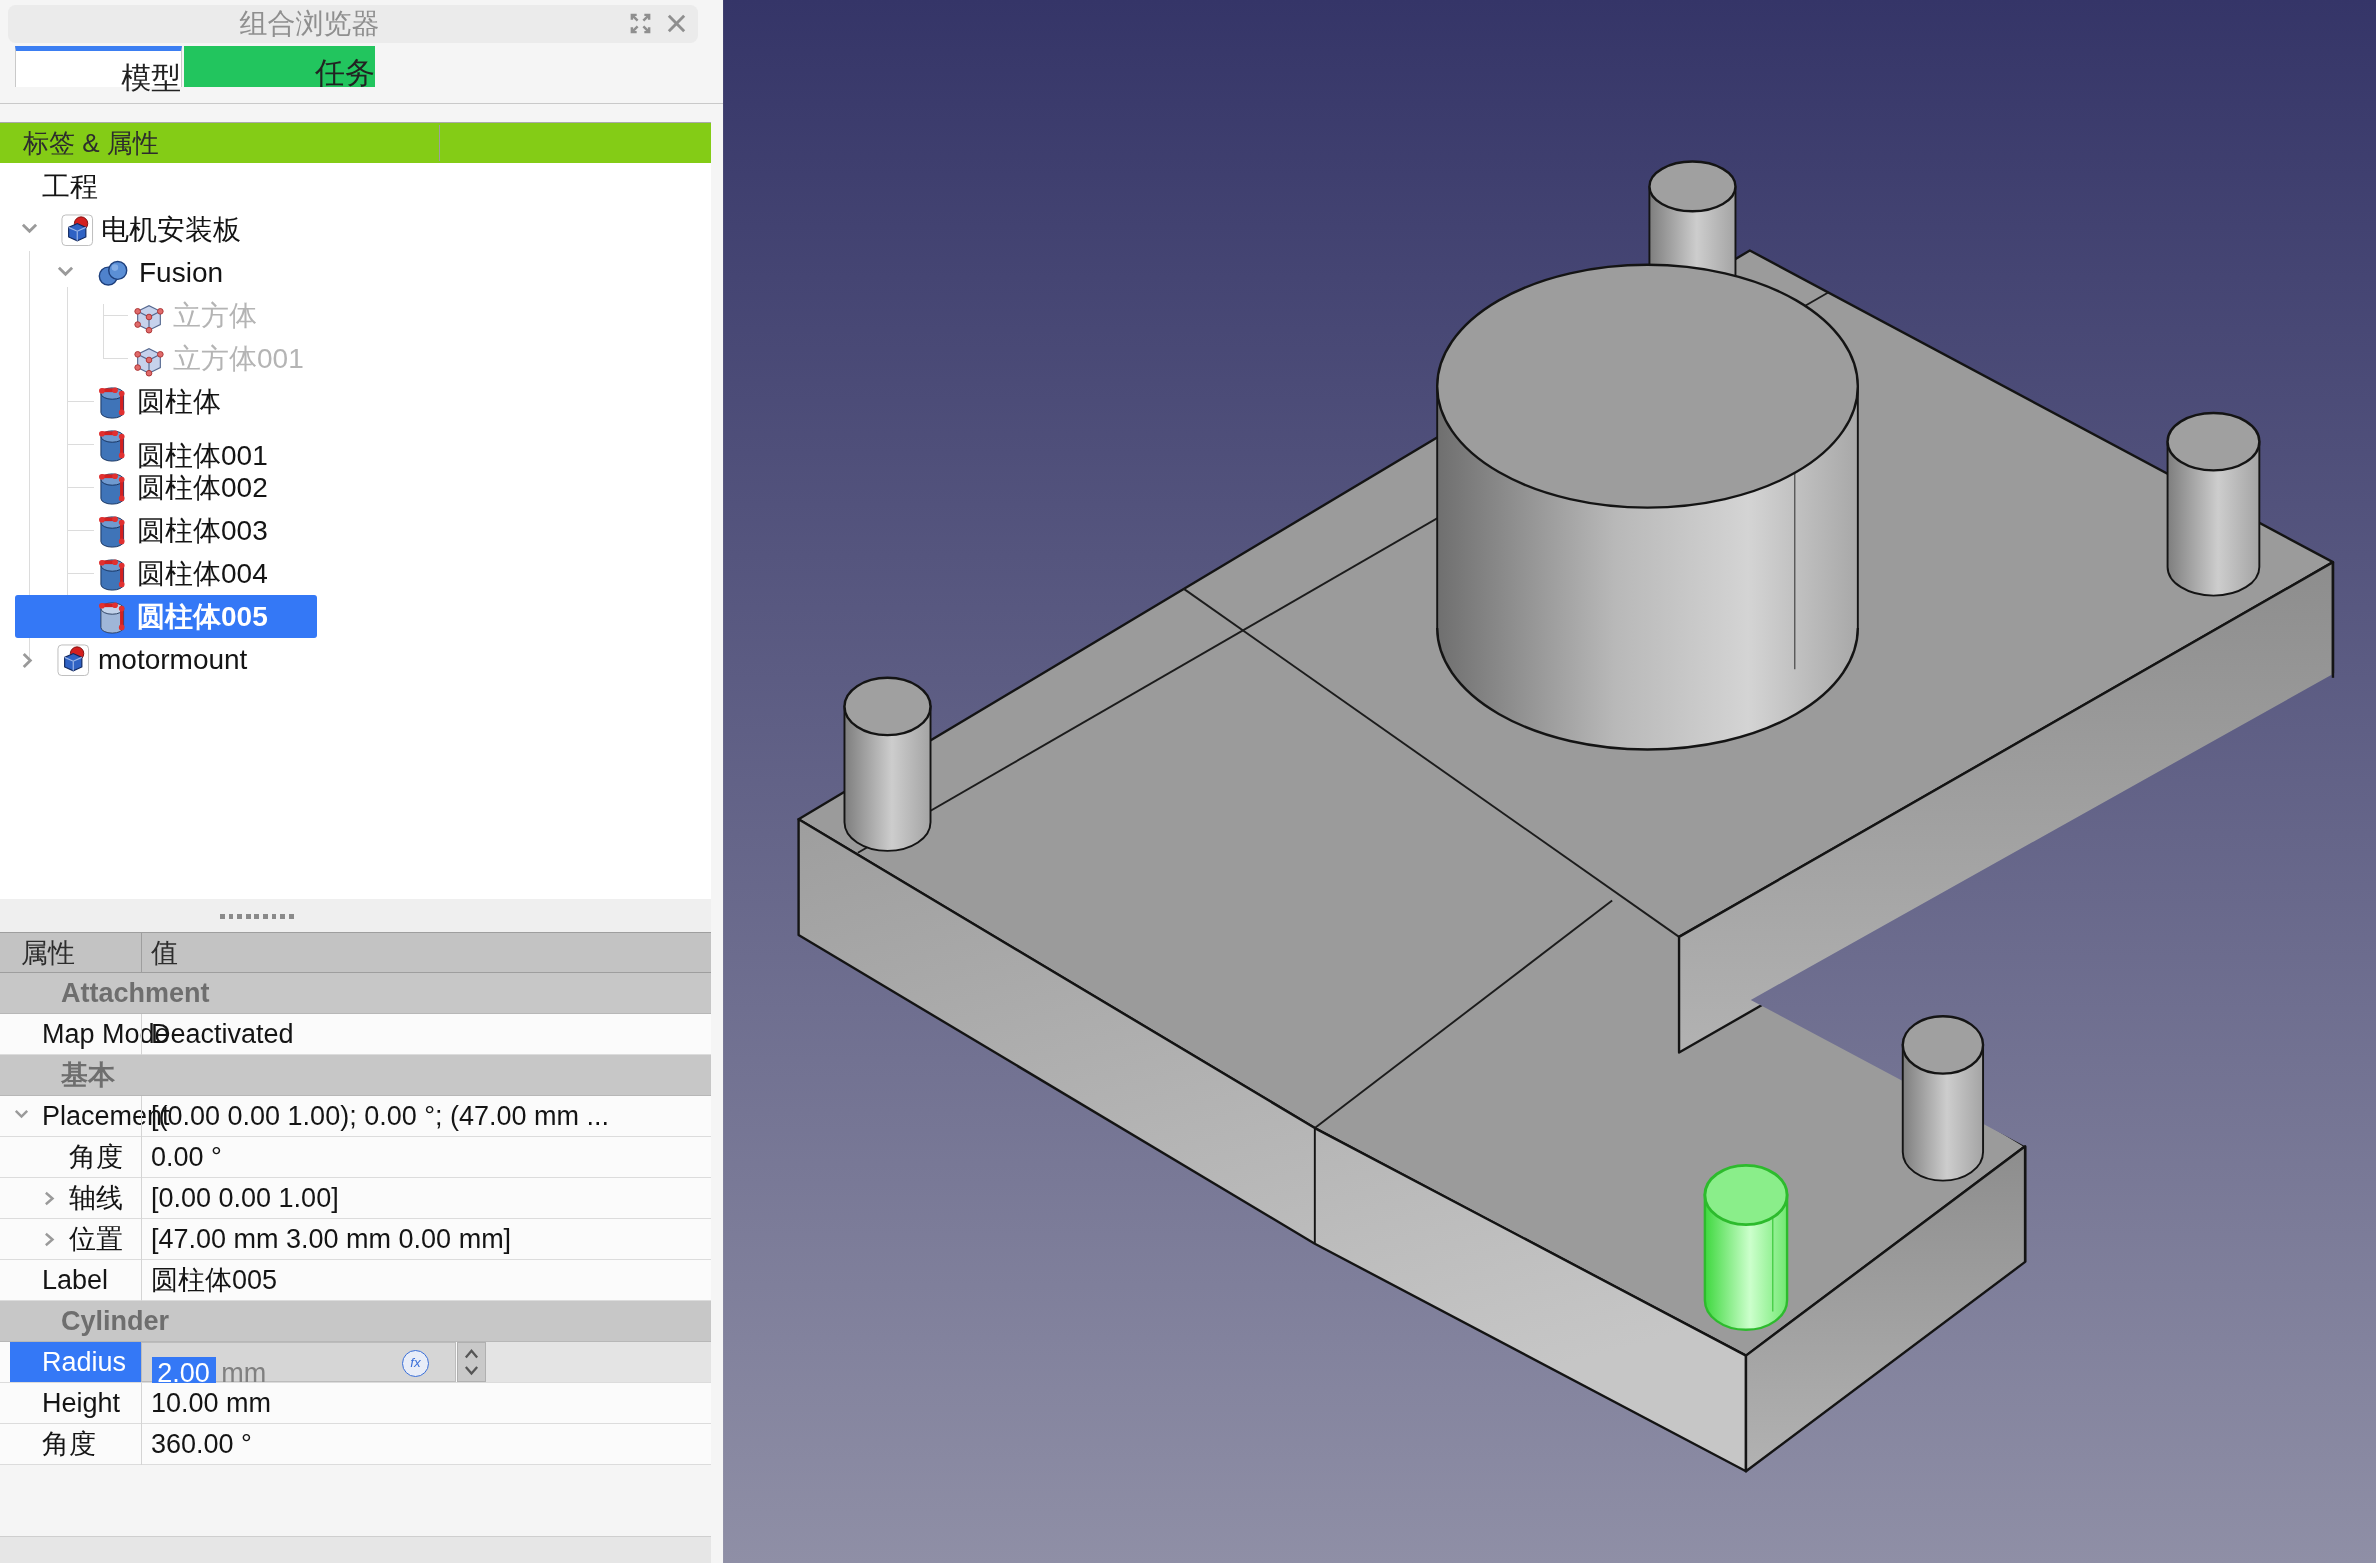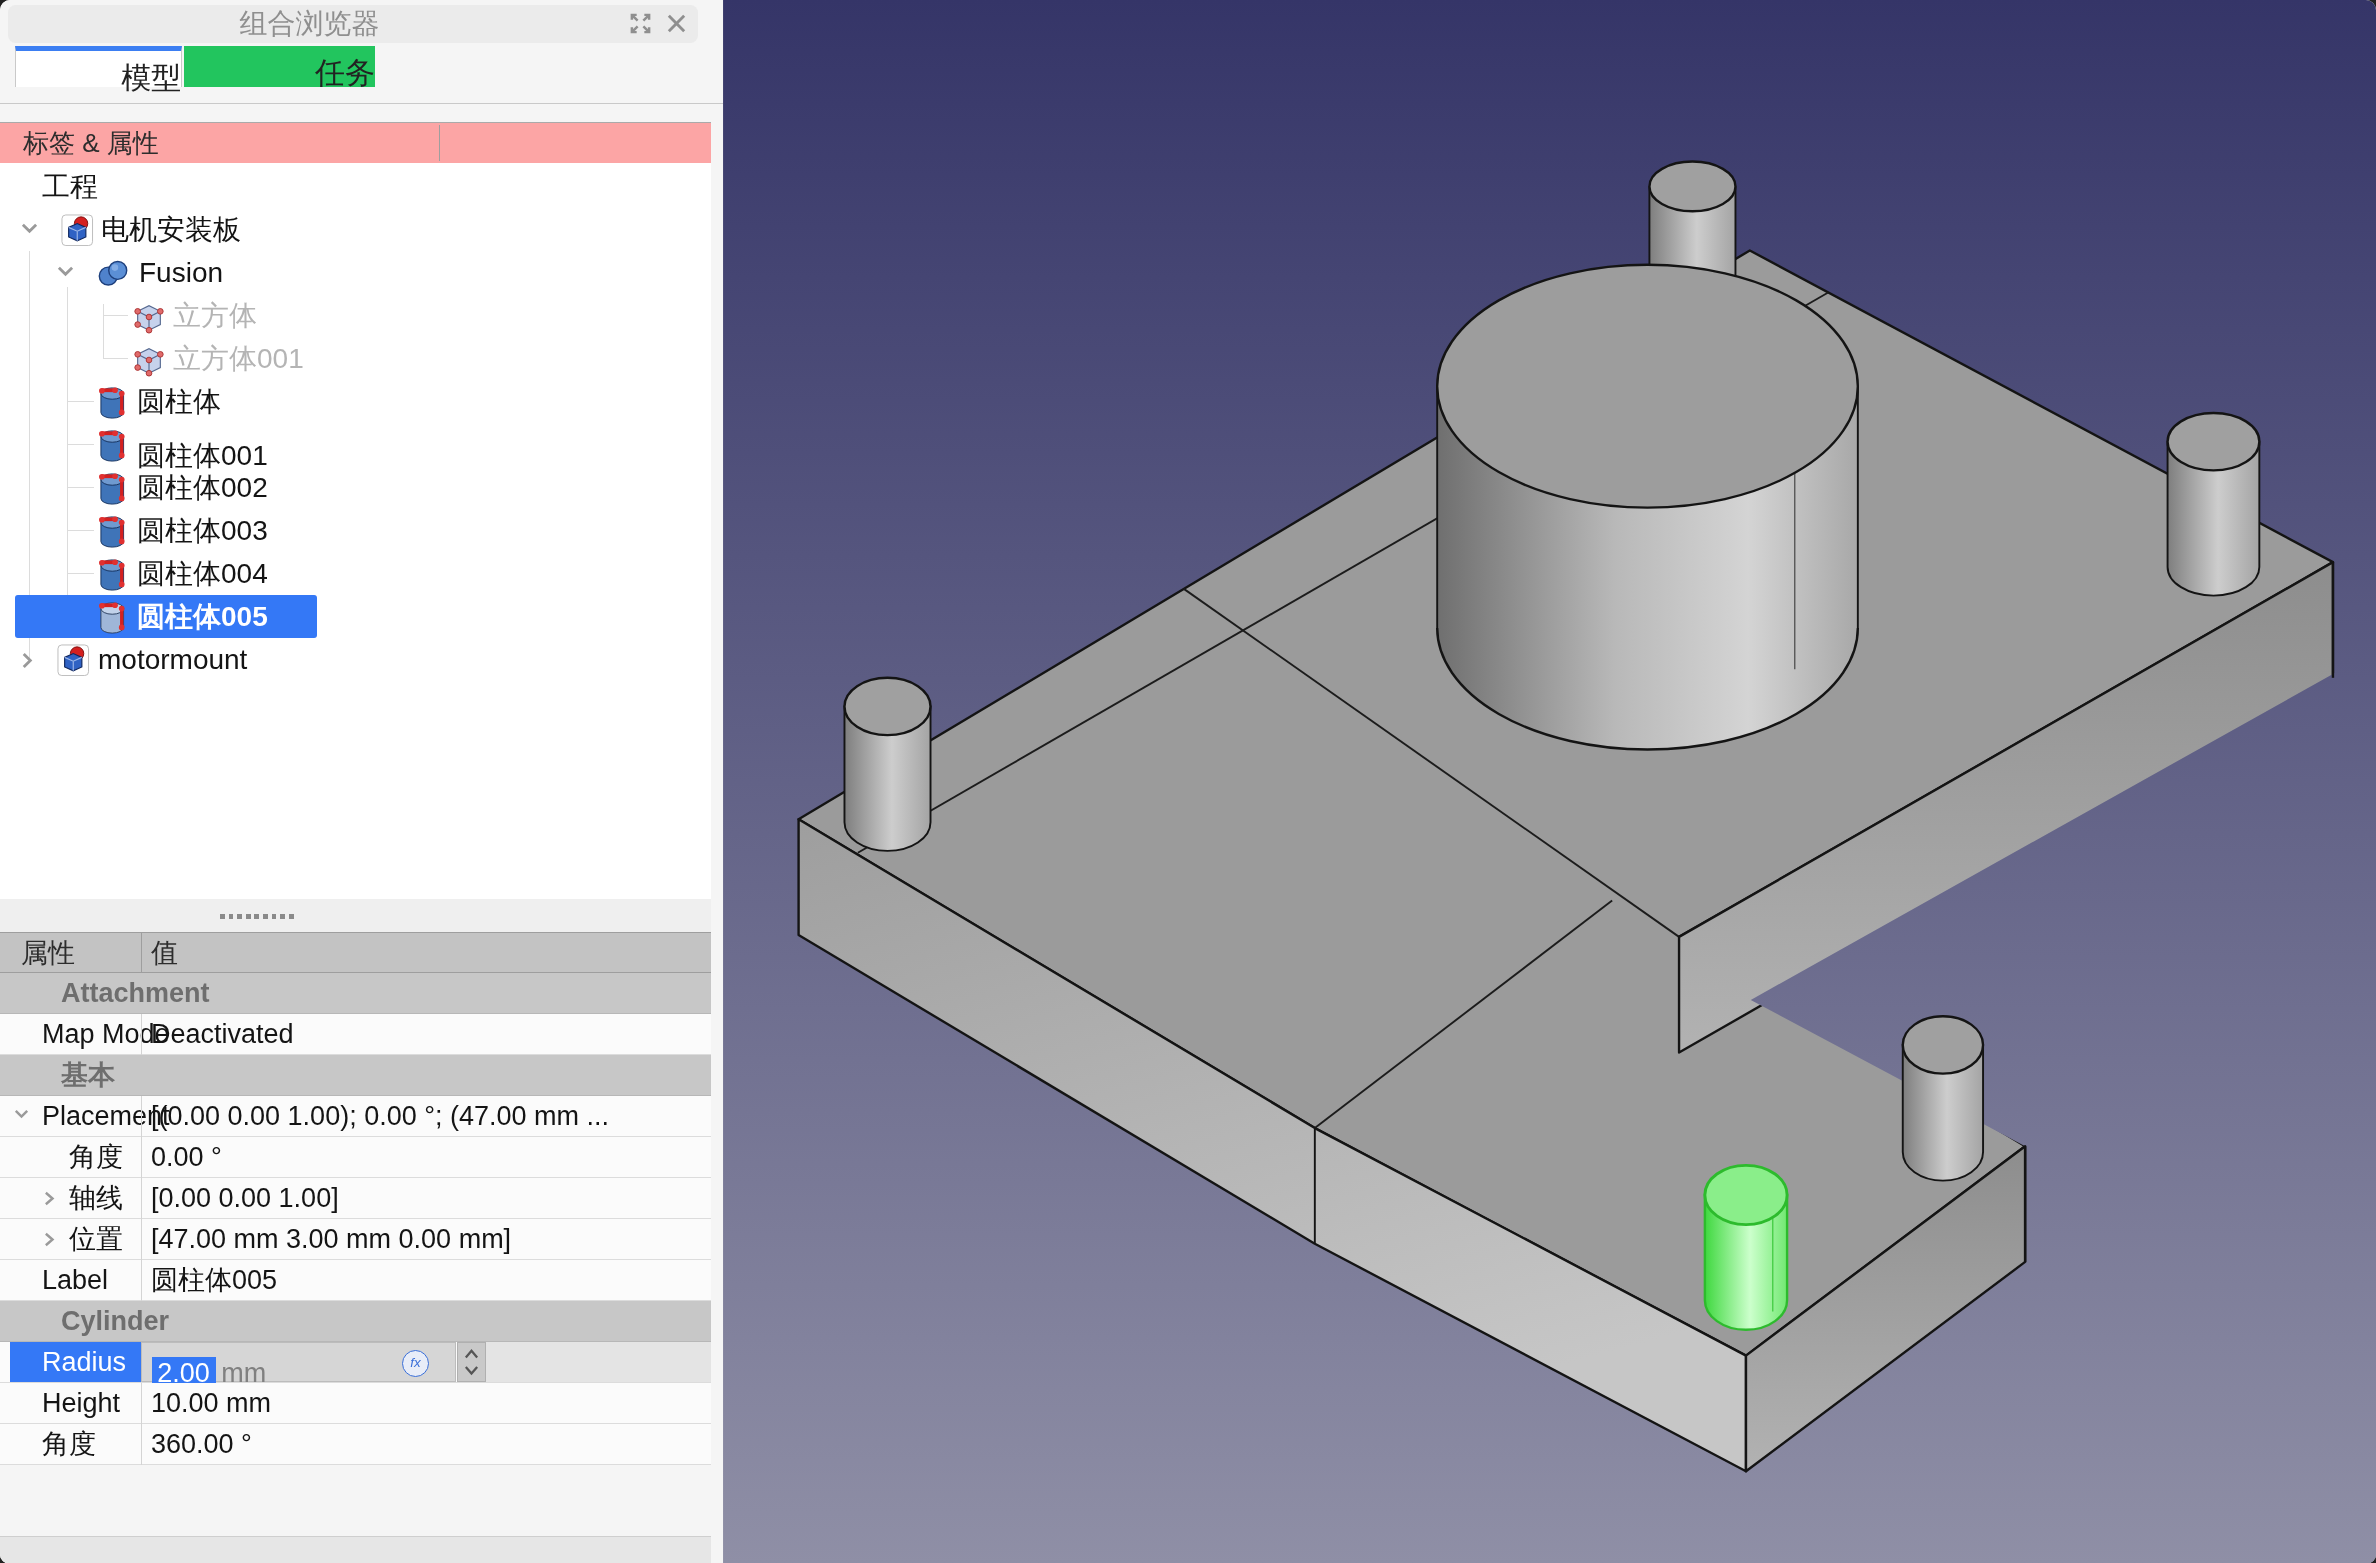--- a/index.html
+++ b/index.html
@@ -1,32 +1,32 @@
 <!DOCTYPE html>
 <html style="--selection: #3478f6; --accent: #3b7ef2;"><head>
 <meta charset="utf-8">
 <style>
   html,body{margin:0;padding:0;background:#222;}
   .stage{position:relative;width:2376px;height:1564px;overflow:hidden;
-         font-family:"Liberation Sans","DejaVu Sans",sans-serif;background:#f5f5f5;border-radius:10px;}
+         font-family:"Liberation Sans","DejaVu Sans",sans-serif;background:#f5f5f5;}
   
   .panel{position:absolute;left:0;top:0;width:723px;height:1564px;background:#f5f5f5;border-right:1px solid #cfcfcf;}
   .titlebar{position:absolute;left:7.6px;top:4.8px;width:690px;height:38px;background:#ebebeb;border-radius:7.6px;}
   .title{position:absolute;left:0;right:86px;top:0;height:38px;line-height:38px;text-align:center;
          font-size:28px;color:#8f8f8f;}
   .win-icons{position:absolute;right:9.6px;top:7.6px;display:flex;gap:13.4px;align-items:center;}
   .win-icons svg{display:block;}
   
   .tabs{position:absolute;left:0;top:46px;width:723px;height:57px;background:#f5f5f5;border-bottom:1px solid #c9c9c9;}
   .tab{position:absolute;top:0;height:41px;box-sizing:border-box;text-align:right;font-size:30px;color:#222;line-height:54px;}
   .tab-model{left:15.3px;width:167px;background:#ffffff;border-left:1px solid #c9c9c9;border-right:1px solid #c9c9c9;
              border-top:5.7px solid var(--accent,#3b7ef2);font-weight:500;}
   .tab-tasks{left:184px;width:191px;background:#22c55e;}
   
-  .tree-header{position:absolute;left:0;top:122px;width:711px;height:40px;background:#fca5a5;
+  .tree-header{position:absolute;left:0;top:122px;width:711px;height:40px;background:#84cc16;
                border-top:1px solid #aaa;border-bottom:1px solid #a5a5a5;}
   .tree-header .h1{position:absolute;left:23px;top:0;height:40px;line-height:40px;font-size:26px;color:#2d2d2d;}
   .tree-header .hdiv{position:absolute;left:439px;top:1.9px;width:1px;height:36px;background:#9e9e9e;}
   
   .tree{position:absolute;left:0;top:163px;width:711px;height:736px;background:#ffffff;overflow:hidden;}
   .trow{position:absolute;left:0;width:711px;height:43px;}
   .trow .lbl{position:absolute;top:5.7px;height:32.5px;line-height:32.5px;font-size:28px;color:#141414;white-space:nowrap;}
   .trow.muted .lbl{color:#b4b4b4;}
   .trow.selected .hl{position:absolute;left:15.3px;top:0px;width:302px;height:43px;background:var(--selection,#3478f6);border-radius:2.9px;}
   .trow.selected .lbl{color:#fff;font-weight:bold;}

